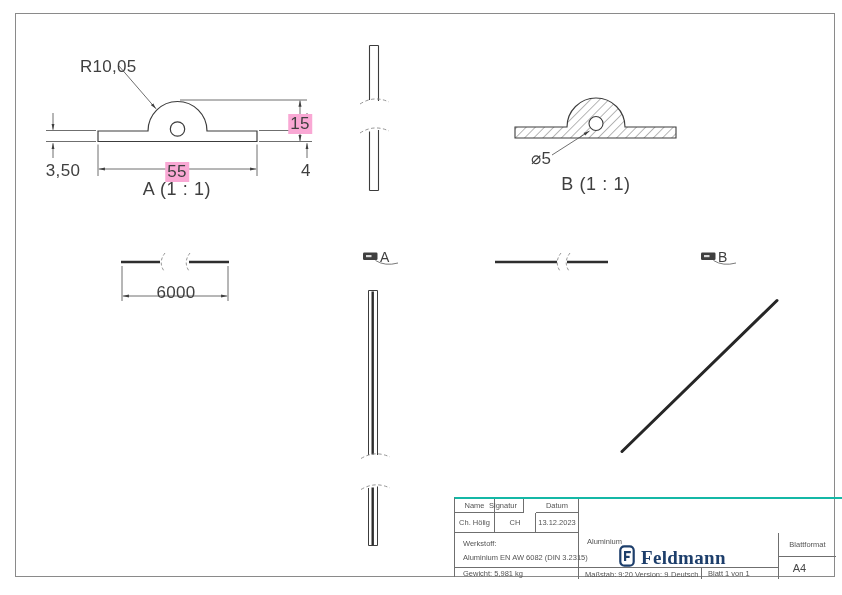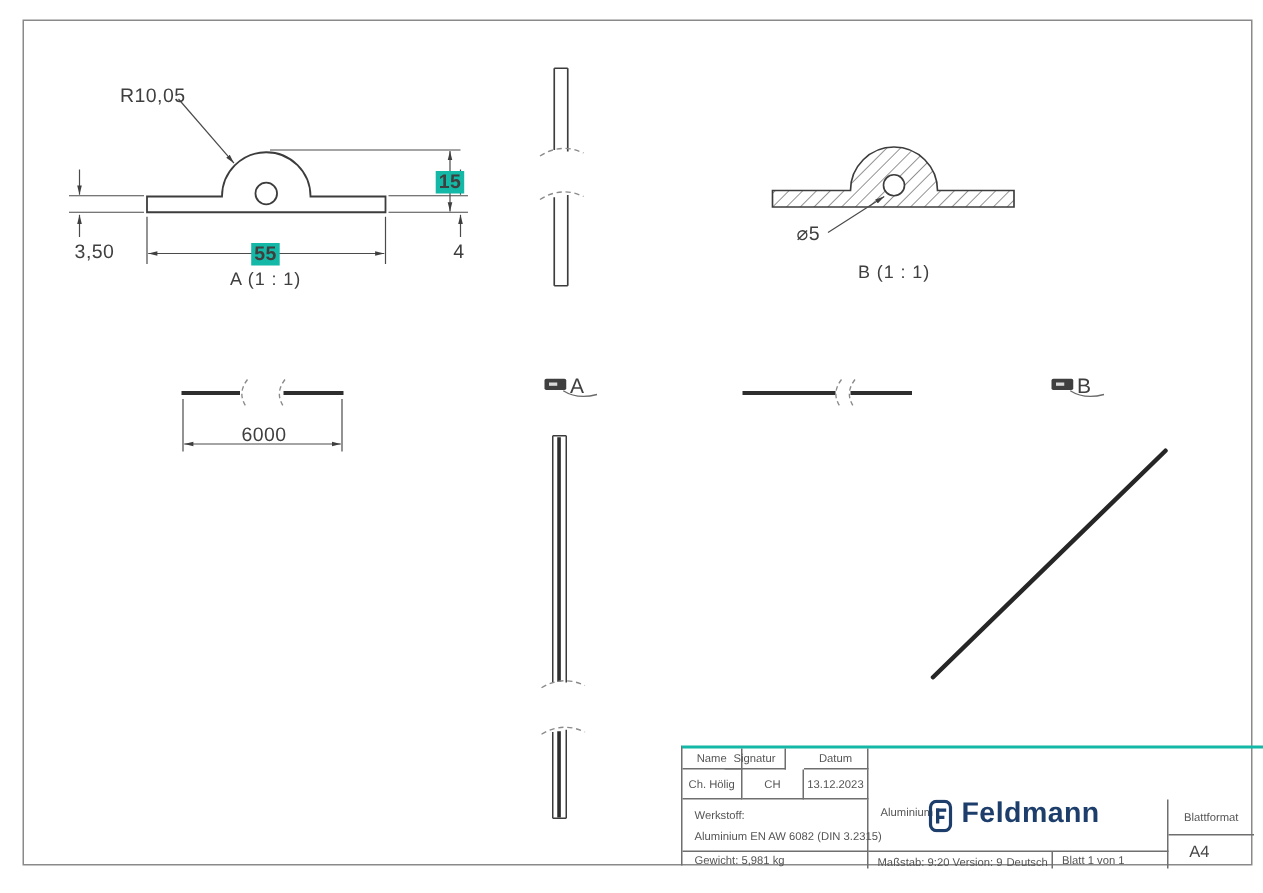--- a/index.html
+++ b/index.html
@@ -6,48 +6,48 @@
   body{
     width:842px;height:595px;position:relative;overflow:hidden;
     background:#ffffff;font-family:"Liberation Sans",sans-serif;
   }
   .frame{
     position:absolute;left:15px;top:13px;width:820px;height:564px;
     border:1.5px solid #8a8a8a;box-sizing:border-box;
   }
   svg.linework{position:absolute;left:0;top:0;}
   .dim{
-    position:absolute;color:#3f3f3f;font-size:13px;letter-spacing:.3px;
+    position:absolute;color:#3f3f3f;font-size:17px;letter-spacing:.3px;
     white-space:nowrap;line-height:1.15;
   }
   .ctr{transform:translateX(-50%);}
-  .bg{background:#14b8a6;padding:0 2px;font-weight:bold;}
+  .bg{background:#f9a8d4;padding:0 2px;}
   .viewlabel{
-    position:absolute;color:#3f3f3f;font-size:12px;letter-spacing:.6px;
+    position:absolute;color:#3f3f3f;font-size:18px;letter-spacing:.6px;
     transform:translateX(-50%);white-space:nowrap;
   }
   .arrowletter{position:absolute;color:#3f3f3f;font-size:14px;line-height:1;}
   
   .tb{
     position:absolute;left:454px;top:497px;width:437px;height:80px;
     border-top:2px solid #14b8a6;border-left:1px solid #6f6f6f;
     box-sizing:border-box;font-size:7.5px;color:#555;
   }
   .tb .cell{position:absolute;box-sizing:border-box;}
   .tb .br{border-right:1px solid #6f6f6f;}
   .tb .bb{border-bottom:1px solid #6f6f6f;}
   .tb .cc{display:flex;align-items:center;justify-content:center;}
   .tb .lab{position:absolute;white-space:nowrap;}
   .artnum{
     position:absolute;left:7px;top:11px;font-size:13.5px;color:#4a4a4a;
     letter-spacing:.2px;white-space:nowrap;
   }
   .logo{
     position:absolute;left:40px;top:0;height:100%;display:flex;
-    align-items:flex-start;gap:6px;
+    align-items:flex-end;gap:6px;font-family:Liberation Serif, serif;
   }
   .wordmark{font-size:19px;font-weight:bold;letter-spacing:.3px;line-height:1;}
   .a4{font-size:11px;color:#474747;}
 </style>
 </head>
 <body>
 
 <div class="frame"></div>
 
 <svg class="linework" width="842" height="595" viewBox="0 0 842 595">

